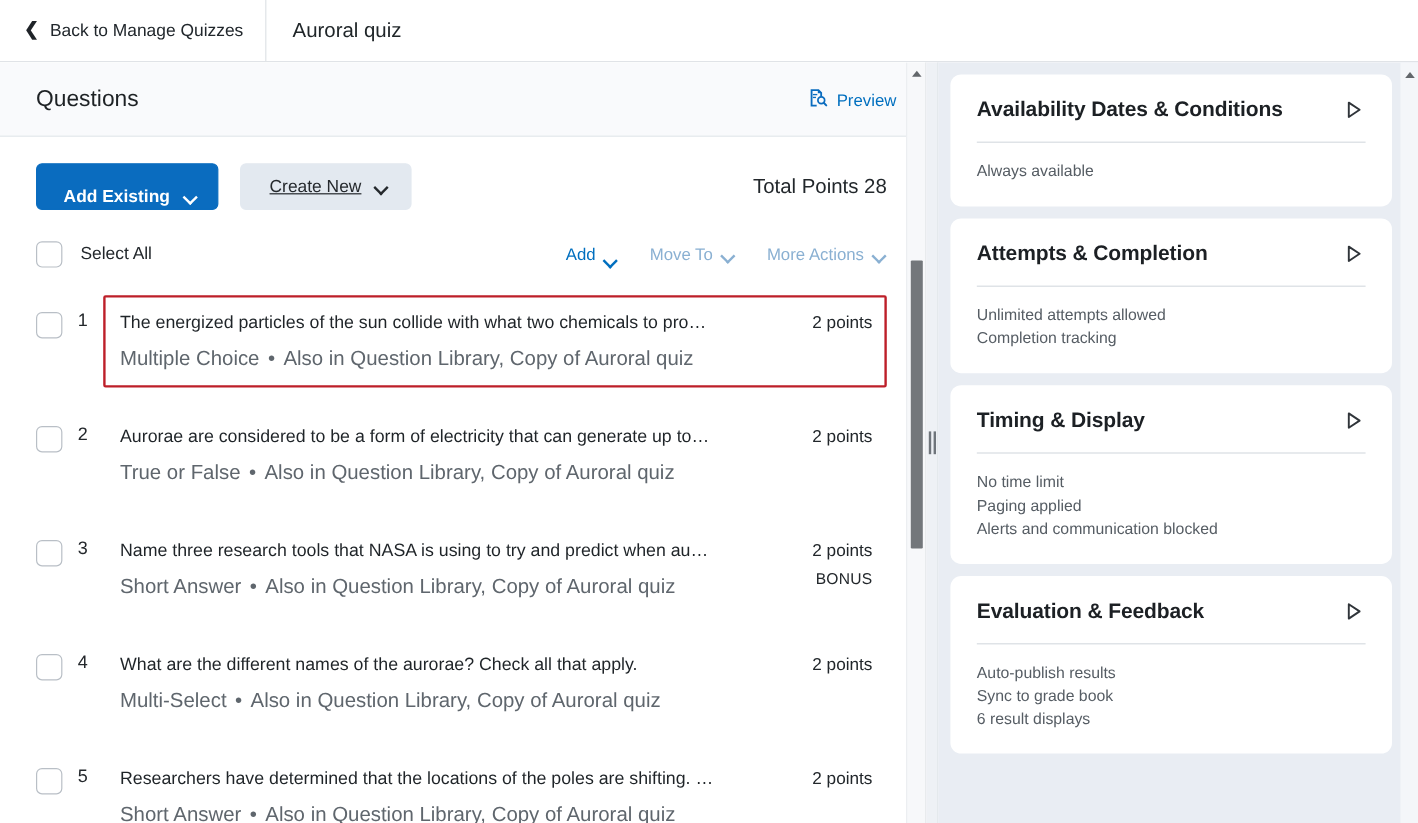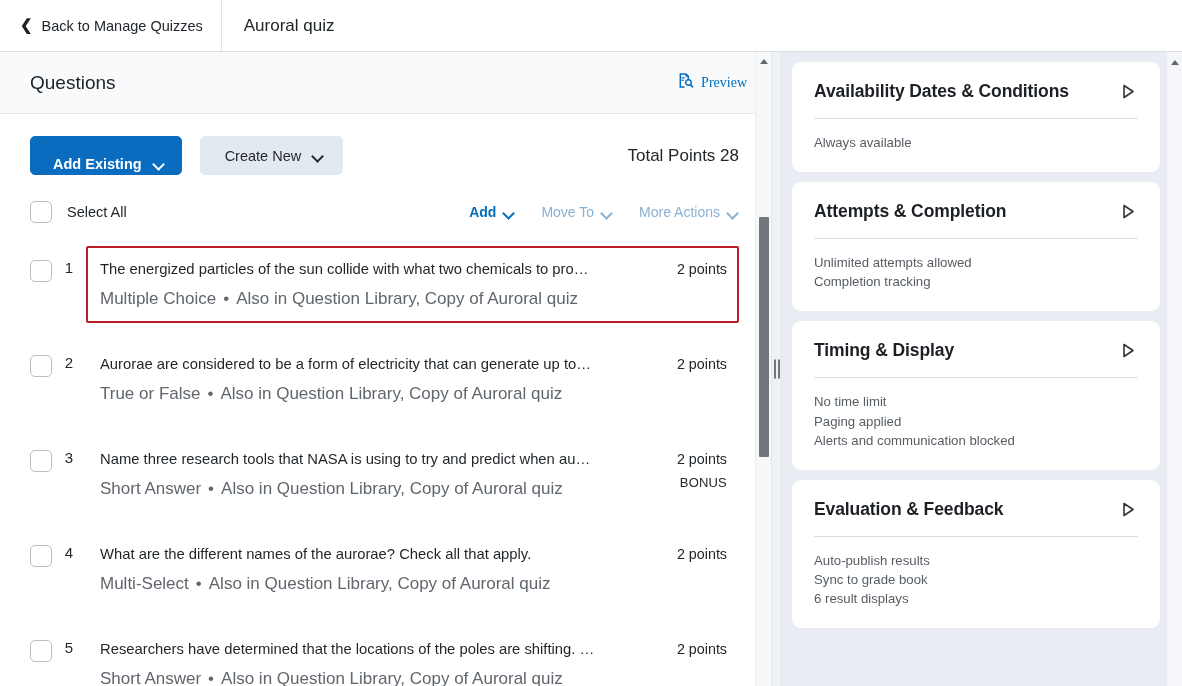--- a/index.html
+++ b/index.html
@@ -97,21 +97,21 @@
     font-weight: 400;
   }
   .preview-btn {
     display: flex;
     align-items: center;
     gap: 7px;
     cursor: pointer;
     background: none;
     border: none;
     padding: 2px 2px;
-    font-family: Liberation Serif, serif;
+    font-family: Liberation Sans, sans-serif;
     justify-content: flex-end;
   }
   .preview-label {
     font-size: 14px;
     color: #006fbf;
   }
   .preview-icon { display:block; }
 
   
   .action-row {
@@ -138,20 +138,21 @@
     color: #ffffff;
     font-weight: bold;
     border-color: #0a6cbf;
     padding: 16px 16px 0 22px;
   }
   .btn-secondary {
     background: #e3e9f0;
     color: #25292d;
     border-color: #e3e9f0;
     padding: 0 18px 0 24px;
+    text-decoration: underline;
   }
   .caret {
     display: inline-block;
     width: 11px;
     height: 7px;
     position: relative;
   }
   .caret::before {
     content: "";
     position: absolute;
@@ -200,21 +201,21 @@
     display: inline-flex;
     align-items: center;
     gap: 8px;
     font-size: 14px;
     cursor: pointer;
     background: none;
     border: none;
     font-family: inherit;
     padding: 0;
   }
-  .bulk-action.enabled { color: #006fbf; font-weight: bold; }
+  .bulk-action.enabled { color: #006fbf; font-weight: normal; align-items: flex-end; }
   .bulk-action.disabled { color: #8ab0d2; }
 
   
   .question-list {
     margin-top: 14px;
     padding: 0 32px 0 30px;
     flex: 1;
     overflow: hidden;
   }
   .q-row {

